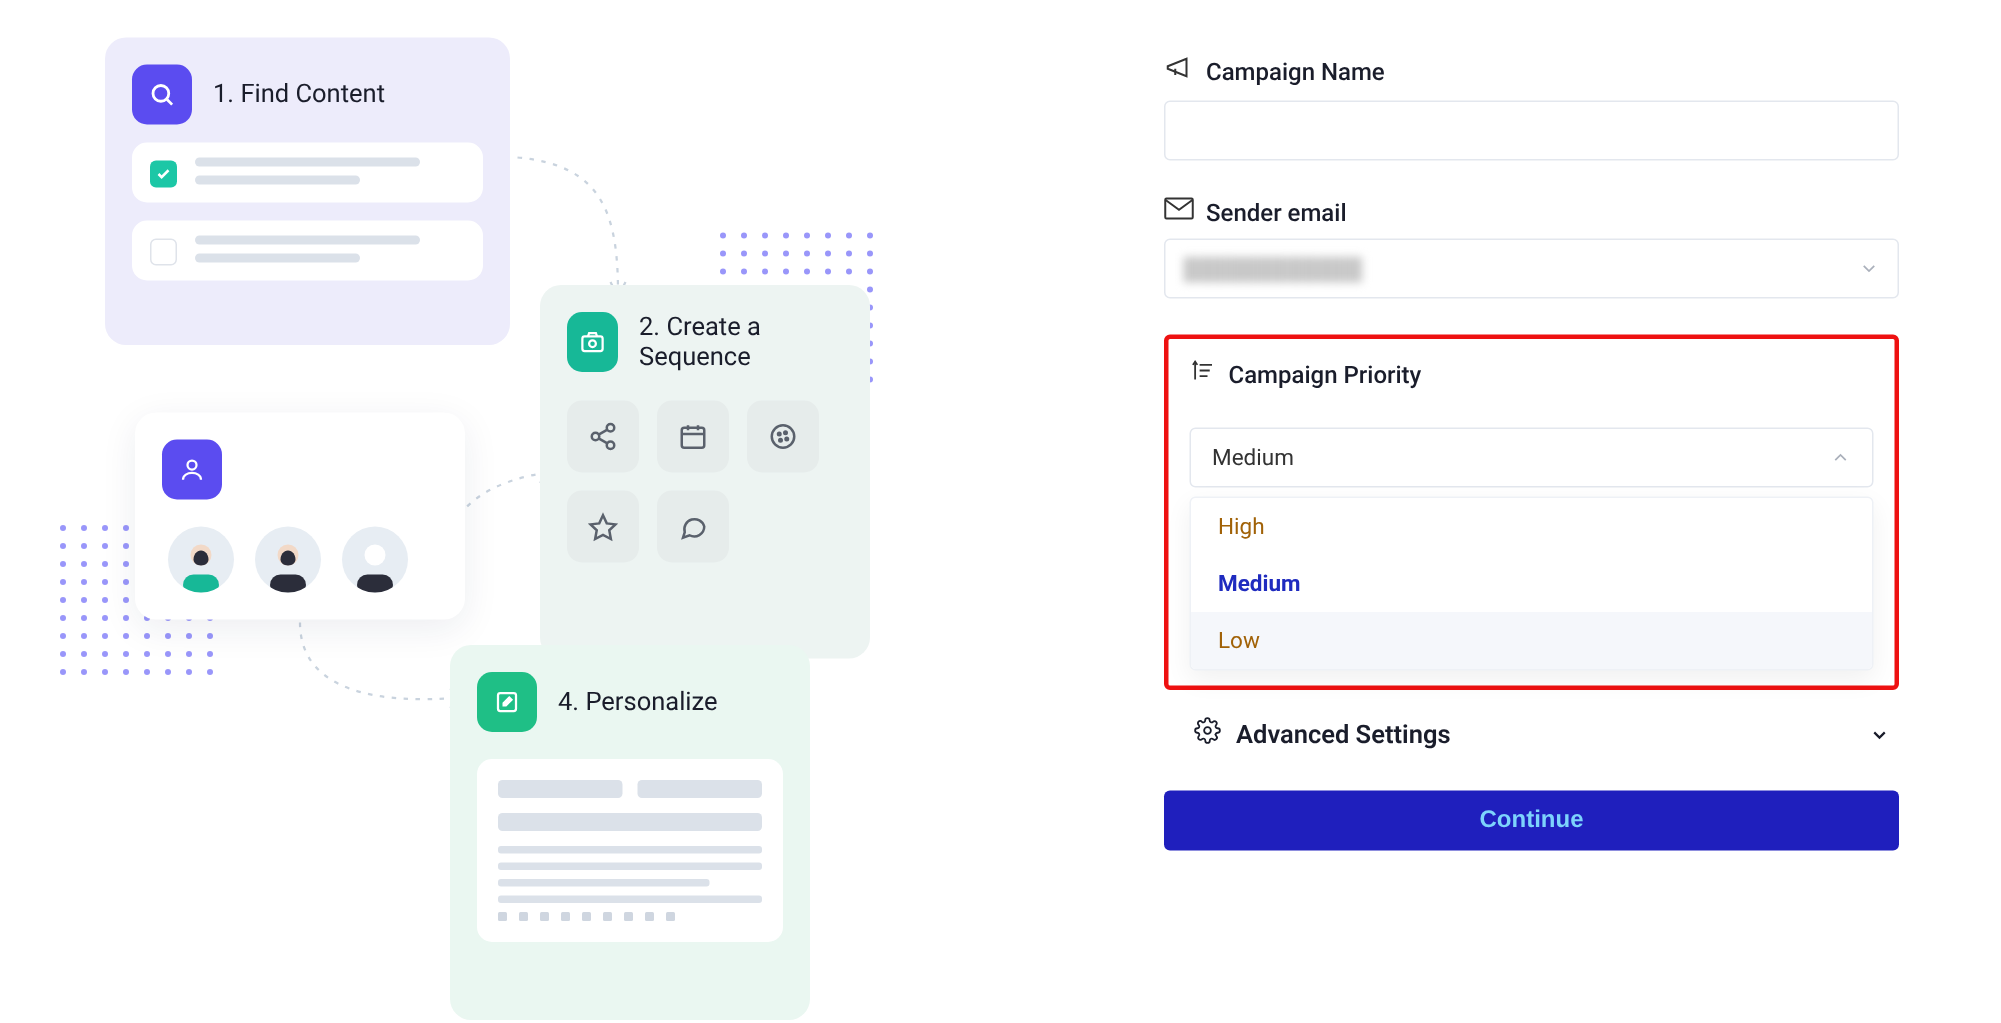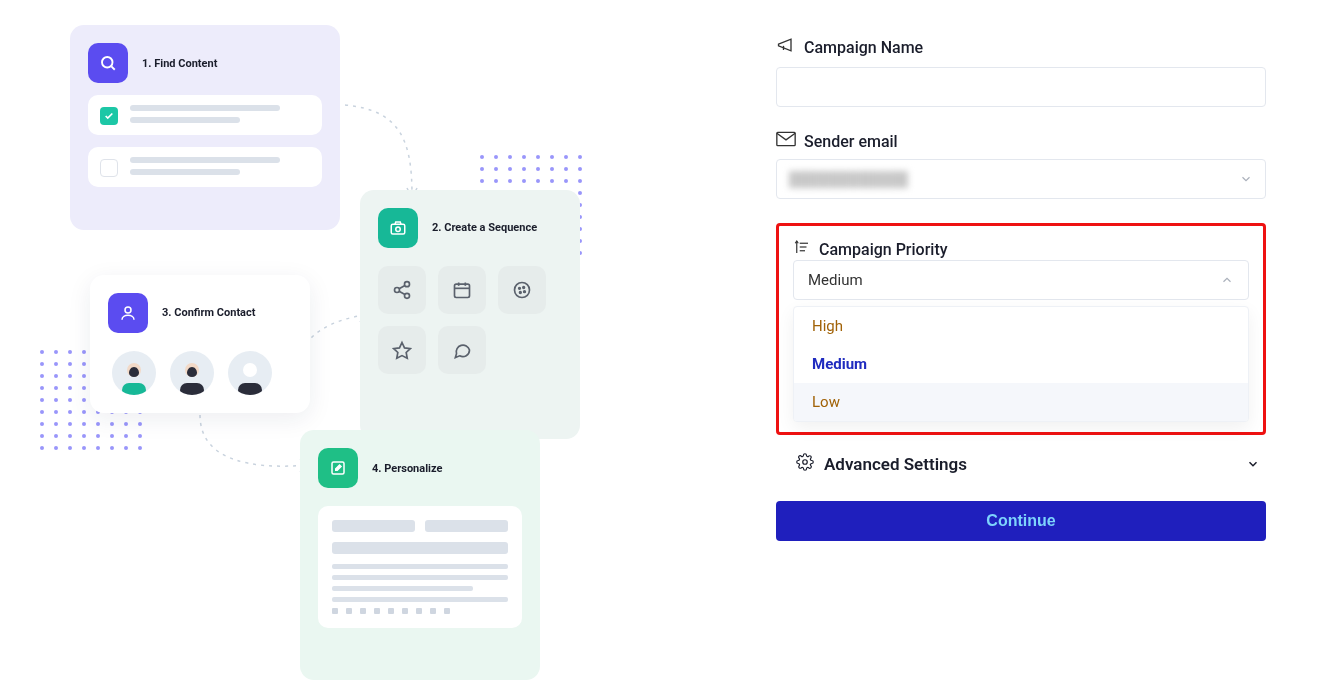--- a/index.html
+++ b/index.html
@@ -25,21 +25,21 @@
       position: absolute;
       border-radius: 14px;
       padding: 18px;
     }
     .step-header { display:flex; align-items:center; gap:14px; }
     .step-icon {
       width: 40px; height: 40px; border-radius: 10px;
       display:flex; align-items:center; justify-content:center;
       color: #fff;
     }
-    .step-title { font-size: 11px; font-weight: 700; color: #1a1d2b; }
+    .step-title { font-size: 17px; font-weight: 400; color: #1a1d2b; }
 
     
     .card1 { left: 30px; top: 5px; width: 270px; height: 205px; background:#edecfb; }
     .mini-item {
       background:#fff; border-radius:10px; margin-top:12px; padding:10px 12px;
       display:flex; gap:12px; align-items:flex-start;
     }
     .mini-check { width:18px; height:18px; border-radius:4px; flex-shrink:0; margin-top:2px;}
     .mini-check.filled { background:#1cc7a6; display:flex; align-items:center; justify-content:center;}
     .mini-check.empty { background:#fff; border:1.5px solid #dfe3ea;}
@@ -396,24 +396,20 @@
   </div>
 
   <div class="step-card card3">
     <div class="step-header">
       <div class="step-icon" style="background:#5b4cf0">
         <svg width="18" height="18" viewBox="0 0 24 24" fill="none" stroke="currentColor" stroke-width="2">
             <circle cx="12" cy="8" r="4"></circle>
             <path d="M4 21c0-4 4-6 8-6s8 2 8 6"></path>
           </svg>
       </div>
-      <div class="step-title" style="line-height:1.2">
-        <span>3.</span>
-        <span>Confirm Contact</span>
-      </div>
     </div>
     <div class="avatars">
       <div class="avatar">
           <svg width="44" height="44" viewBox="0 0 44 44">
             <circle cx="22" cy="17" r="7" fill="#f2d9c7"></circle>
             <path d="M22 14c-3 0-5 3-5 6 0 2 2 4 5 4s5-2 5-4c0-3-2-6-5-6z" fill="#2b2d3a"></path>
             <rect x="10" y="30" width="24" height="14" rx="7" fill="#17b897"></rect>
           </svg>
         </div>
       <div class="avatar">
@@ -499,21 +495,21 @@
     </div>
     <div class="select-input">
       <span class="blurred">████████████</span>
       <svg class="chev" viewBox="0 0 24 24" fill="none" stroke="#aab0bb" stroke-width="2">
           <polyline points="6 9 12 15 18 9"></polyline>
         </svg>
     </div>
   </div>
 
   <div class="priority-section">
-    <div class="field-label" style="margin-bottom:0">
+    <div class="field-label" style="margin-bottom:25px">
       <span>
         <svg width="18" height="18" viewBox="0 0 24 24" fill="none" stroke="currentColor" stroke-width="1.6">
             <path d="M5 20V4"></path>
             <line x1="9" y1="7" x2="20" y2="7"></line>
             <line x1="9" y1="12" x2="18" y2="12"></line>
             <line x1="9" y1="17" x2="16" y2="17"></line>
             <polyline points="3 7 5 4 7 7"></polyline>
           </svg>
       </span>
       <span>Campaign Priority</span>

